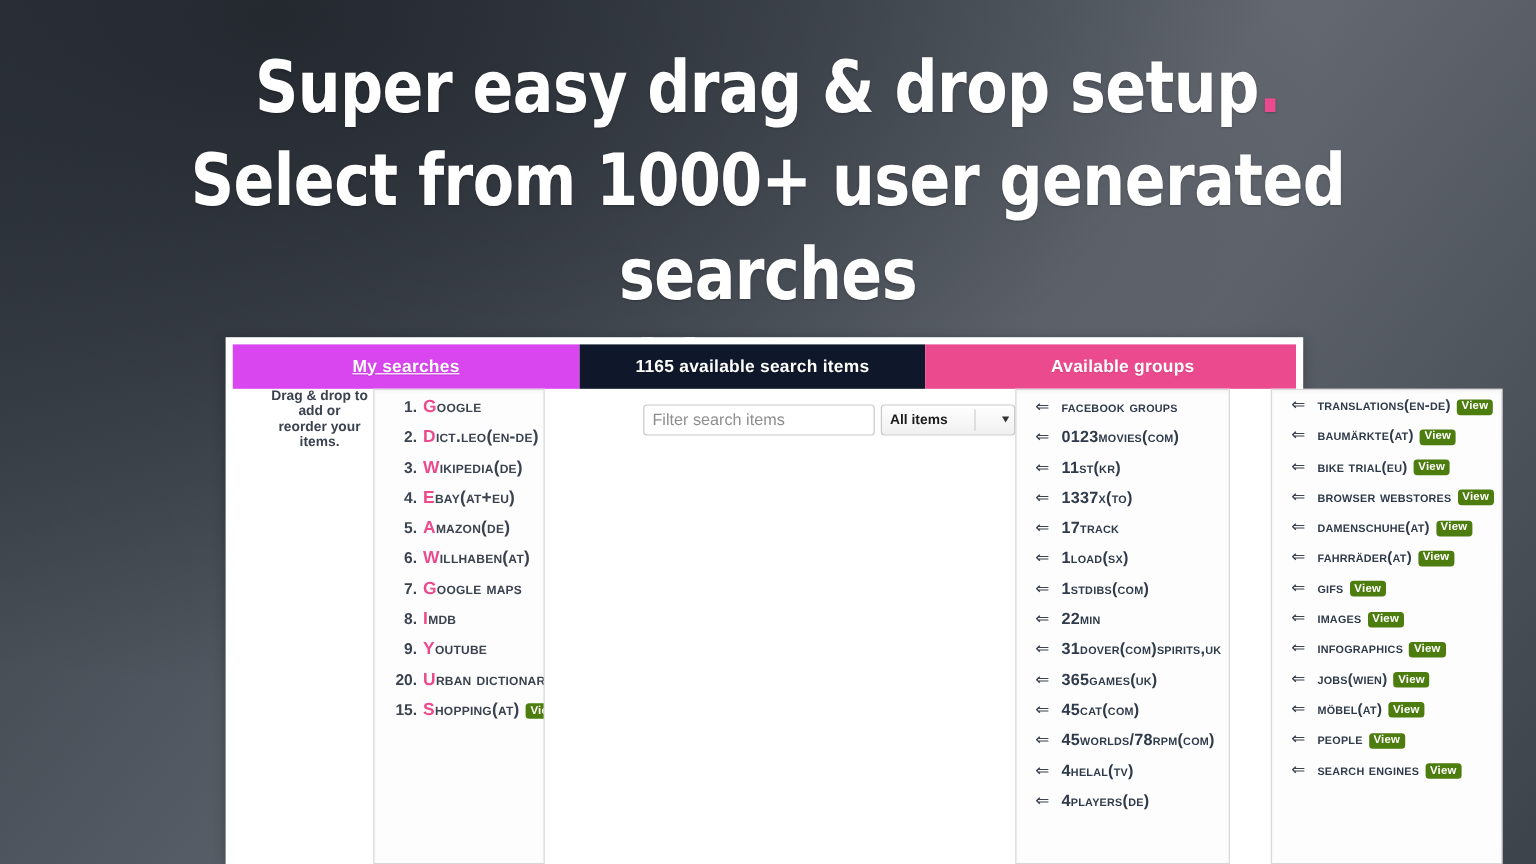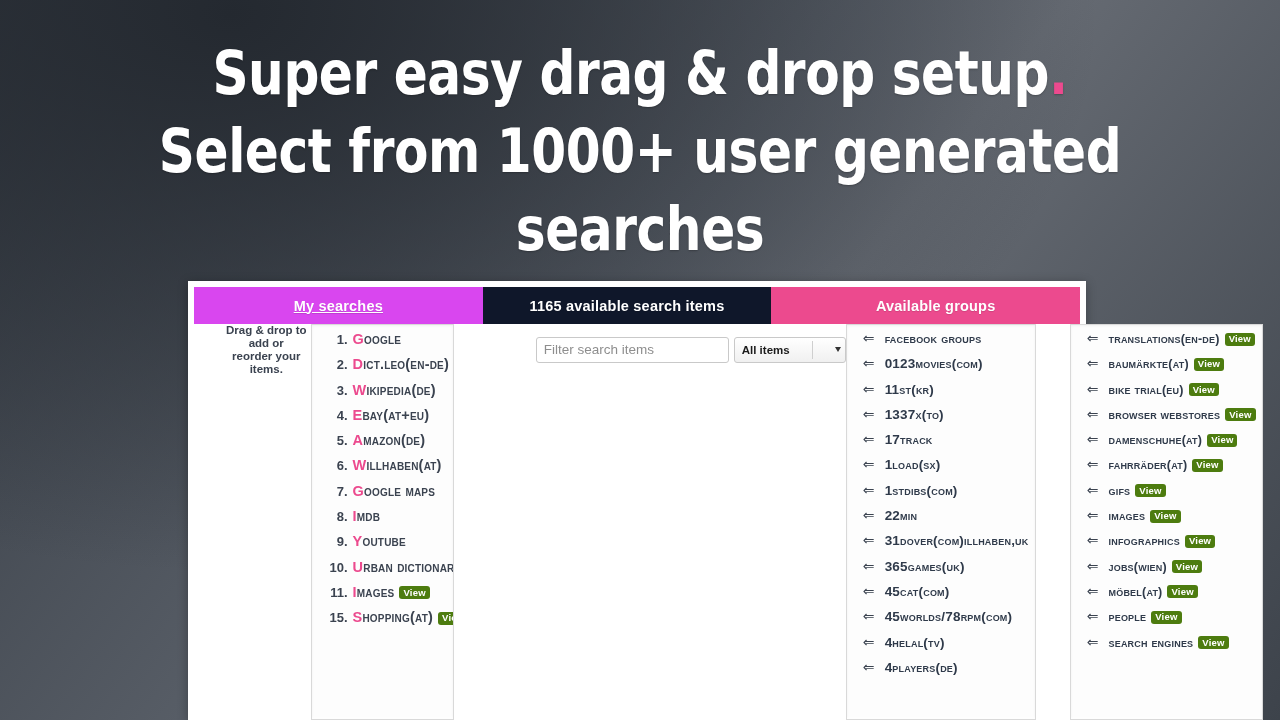--- a/index.html
+++ b/index.html
@@ -268,26 +268,22 @@
           </div>
           <div class="row row-left">
             <span class="row-num">8.</span>
             <span class="sc"><span class="cap">I</span>mdb</span>
           </div>
           <div class="row row-left">
             <span class="row-num">9.</span>
             <span class="sc"><span class="cap">Y</span>outube</span>
           </div>
           <div class="row row-left">
-            <span class="row-num">10.</span>
+            <span class="row-num">20.</span>
             <span class="sc"><span class="cap">U</span>rban dictionary(com)</span>
-          </div>
-          <div class="row row-left">
-            <span class="row-num">11.</span>
-            <span class="sc"><span class="cap">I</span>mages<span class="badge">View</span></span>
           </div>
           <div class="row row-left">
             <span class="row-num">15.</span>
             <span class="sc"><span class="cap">S</span>hopping(at)<span class="badge">View</span></span>
           </div>
         </div>
     </div>
 
     <div class="col col-mid">
       <div class="subhead">
@@ -328,21 +324,21 @@
           <div class="row row-mid">
             <span class="arrow">⇐</span>
             <span class="sc">1stdibs(com)</span>
           </div>
           <div class="row row-mid">
             <span class="arrow">⇐</span>
             <span class="sc">22min</span>
           </div>
           <div class="row row-mid">
             <span class="arrow">⇐</span>
-            <span class="sc">31dover(com)illhaben,uk</span>
+            <span class="sc">31dover(com)spirits,uk</span>
           </div>
           <div class="row row-mid">
             <span class="arrow">⇐</span>
             <span class="sc">365games(uk)</span>
           </div>
           <div class="row row-mid">
             <span class="arrow">⇐</span>
             <span class="sc">45cat(com)</span>
           </div>
           <div class="row row-mid">

